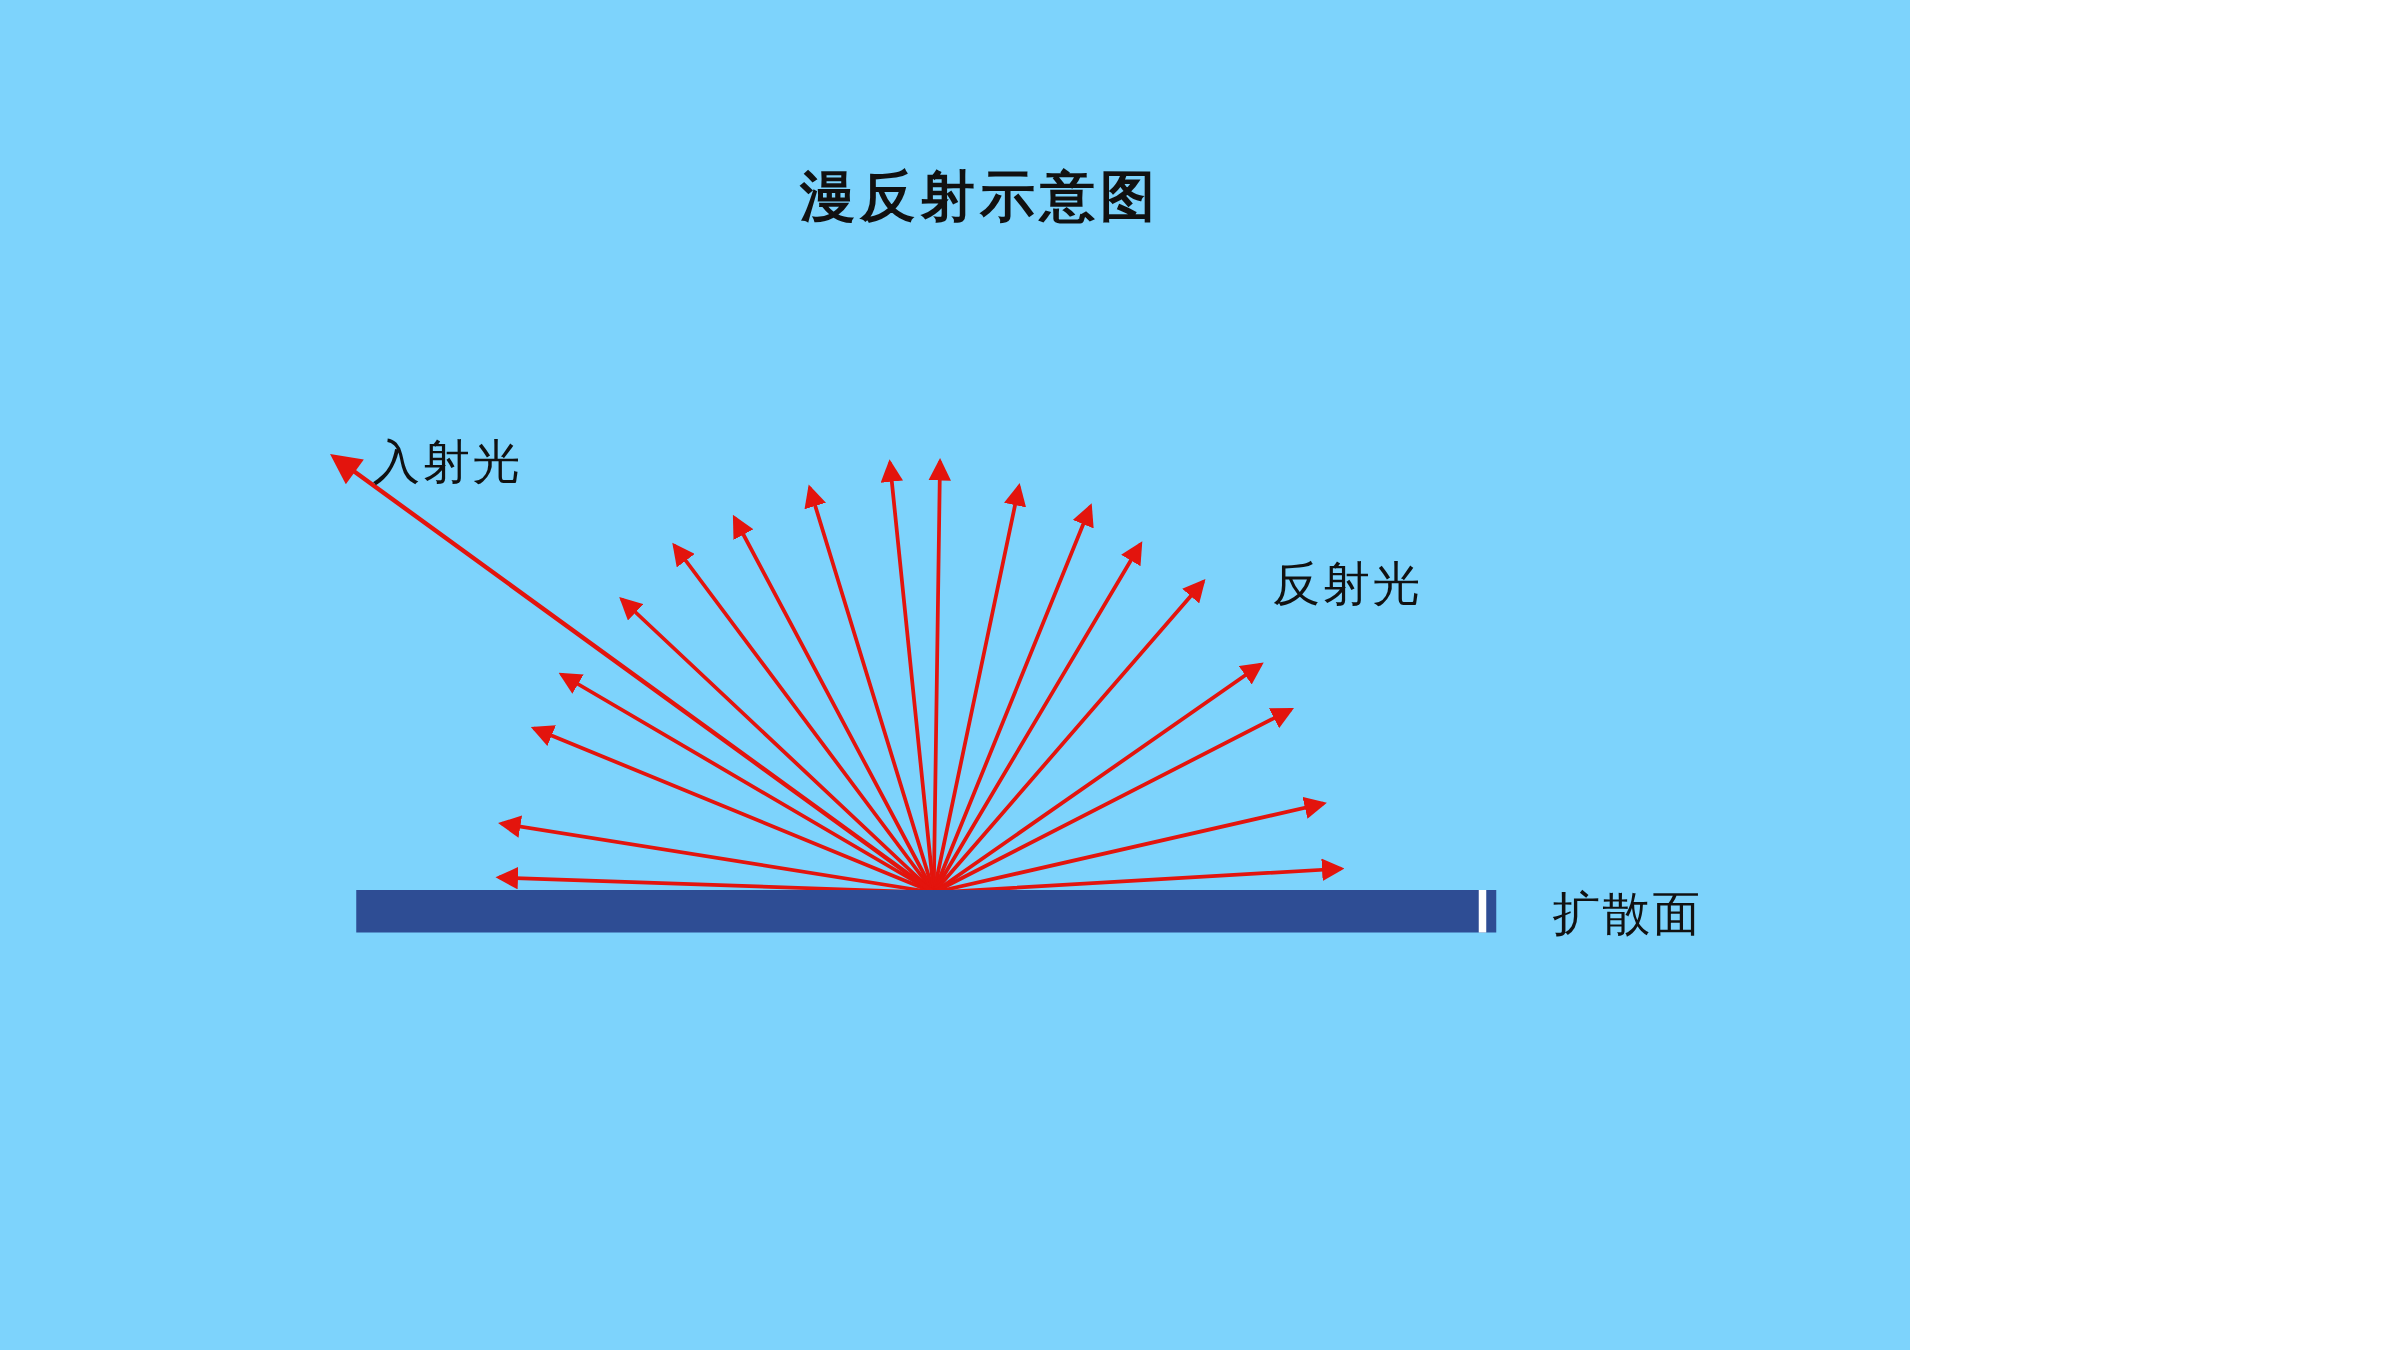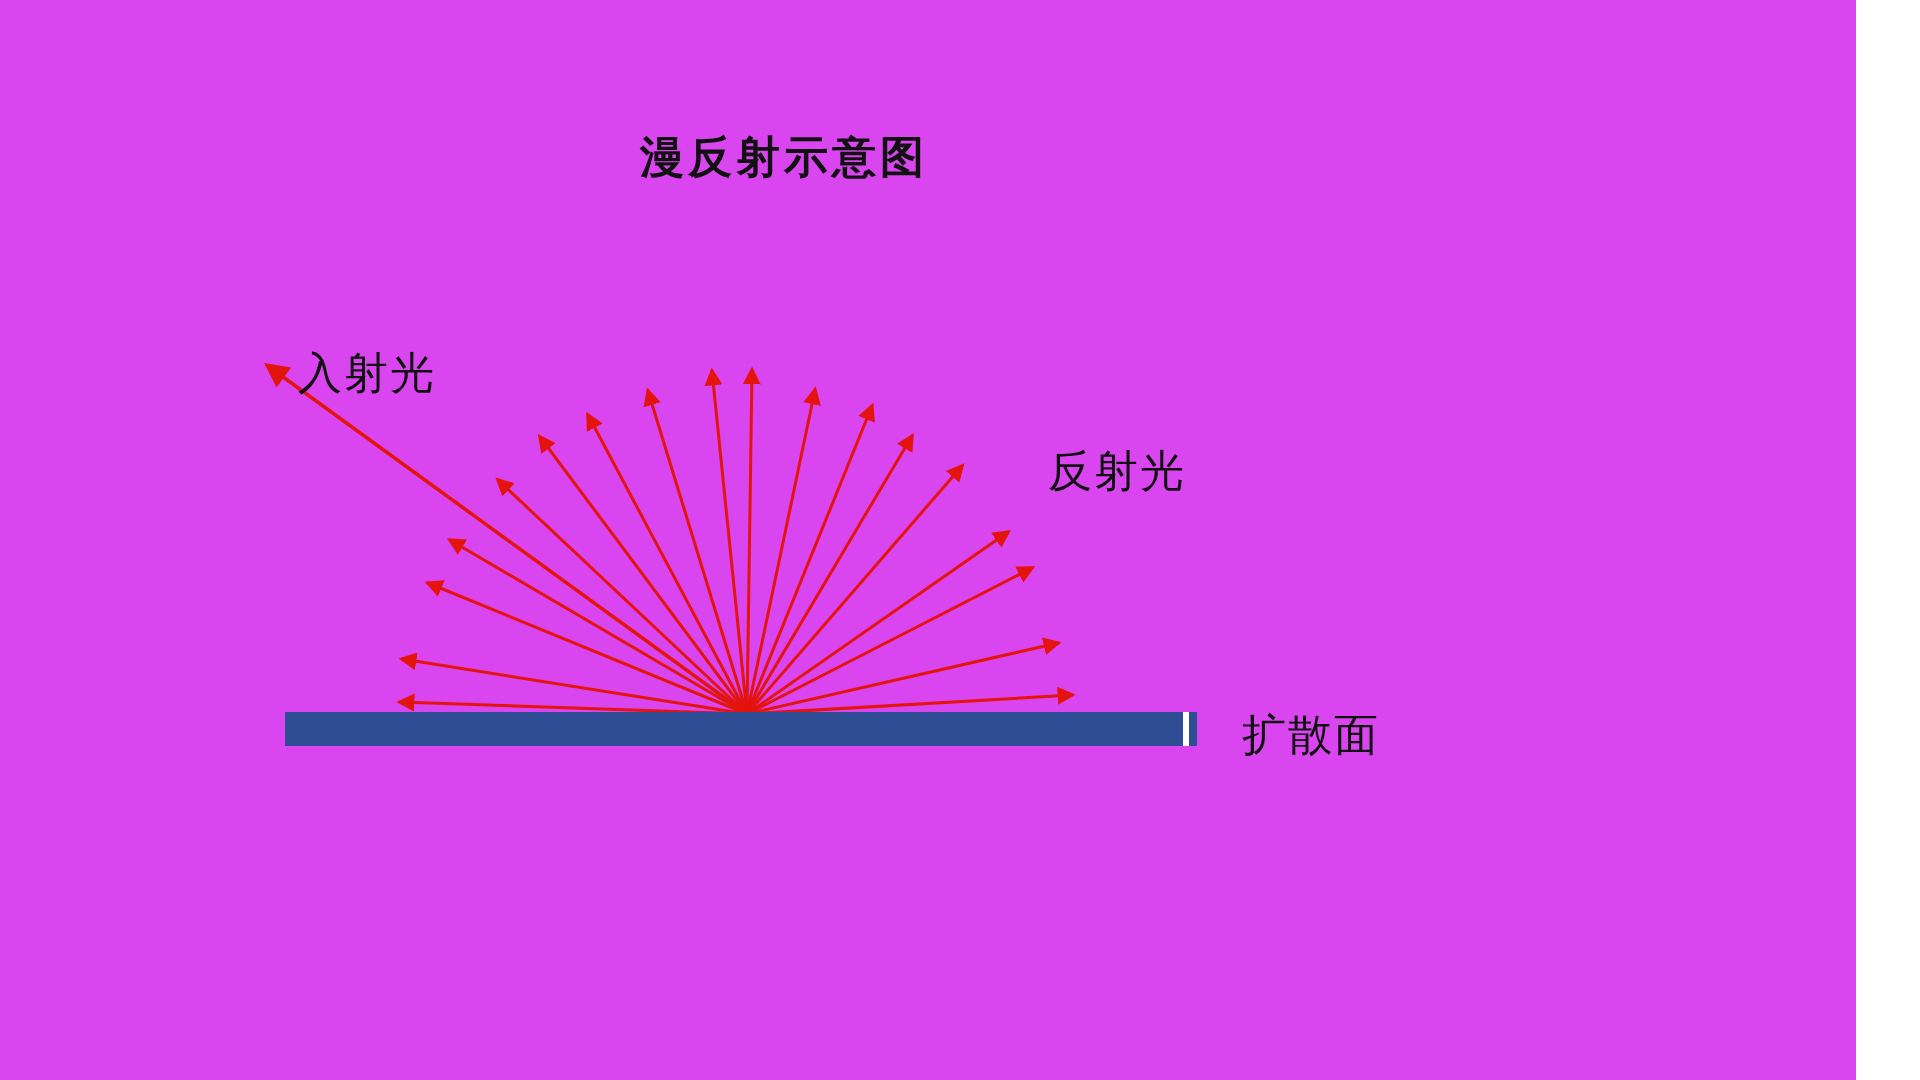--- a/index.html
+++ b/index.html
@@ -2,45 +2,45 @@
 <html><head>
 <meta charset="utf-8">
 <style>
   html, body {
     margin: 0;
     padding: 0;
     background: #ffffff;
   }
   .canvas {
     position: relative;
-    width: 1856px;
+    width: 1528px;
     height: 1080px;
-    background: #d946ef;
+    background: #7dd3fc;
     overflow: hidden;
     font-family: "Liberation Sans", sans-serif;
     color: #111111;
   }
   .title {
     position: absolute;
     left: 640px;
     top: 128px;
     font-size: 44px;
     font-weight: 700;
     letter-spacing: 4px;
   }
   .label {
     position: absolute;
-    font-size: 44px;
+    font-size: 38px;
     font-weight: 500;
     letter-spacing: 2px;
     white-space: nowrap;
     text-align: center;
   }
   .label-incident { left: 298px; top: 344px; }
-  .label-reflected { left: 1018px; top: 442px; margin-left: 30px; }
+  .label-reflected { left: 1018px; top: 442px; }
   .label-surface { left: 1242px; top: 706px; }
   .diagram-svg {
     position: absolute;
     left: 0;
     top: 0;
     width: 1920px;
     height: 1080px;
   }
   .surface-bar {
     position: absolute;

